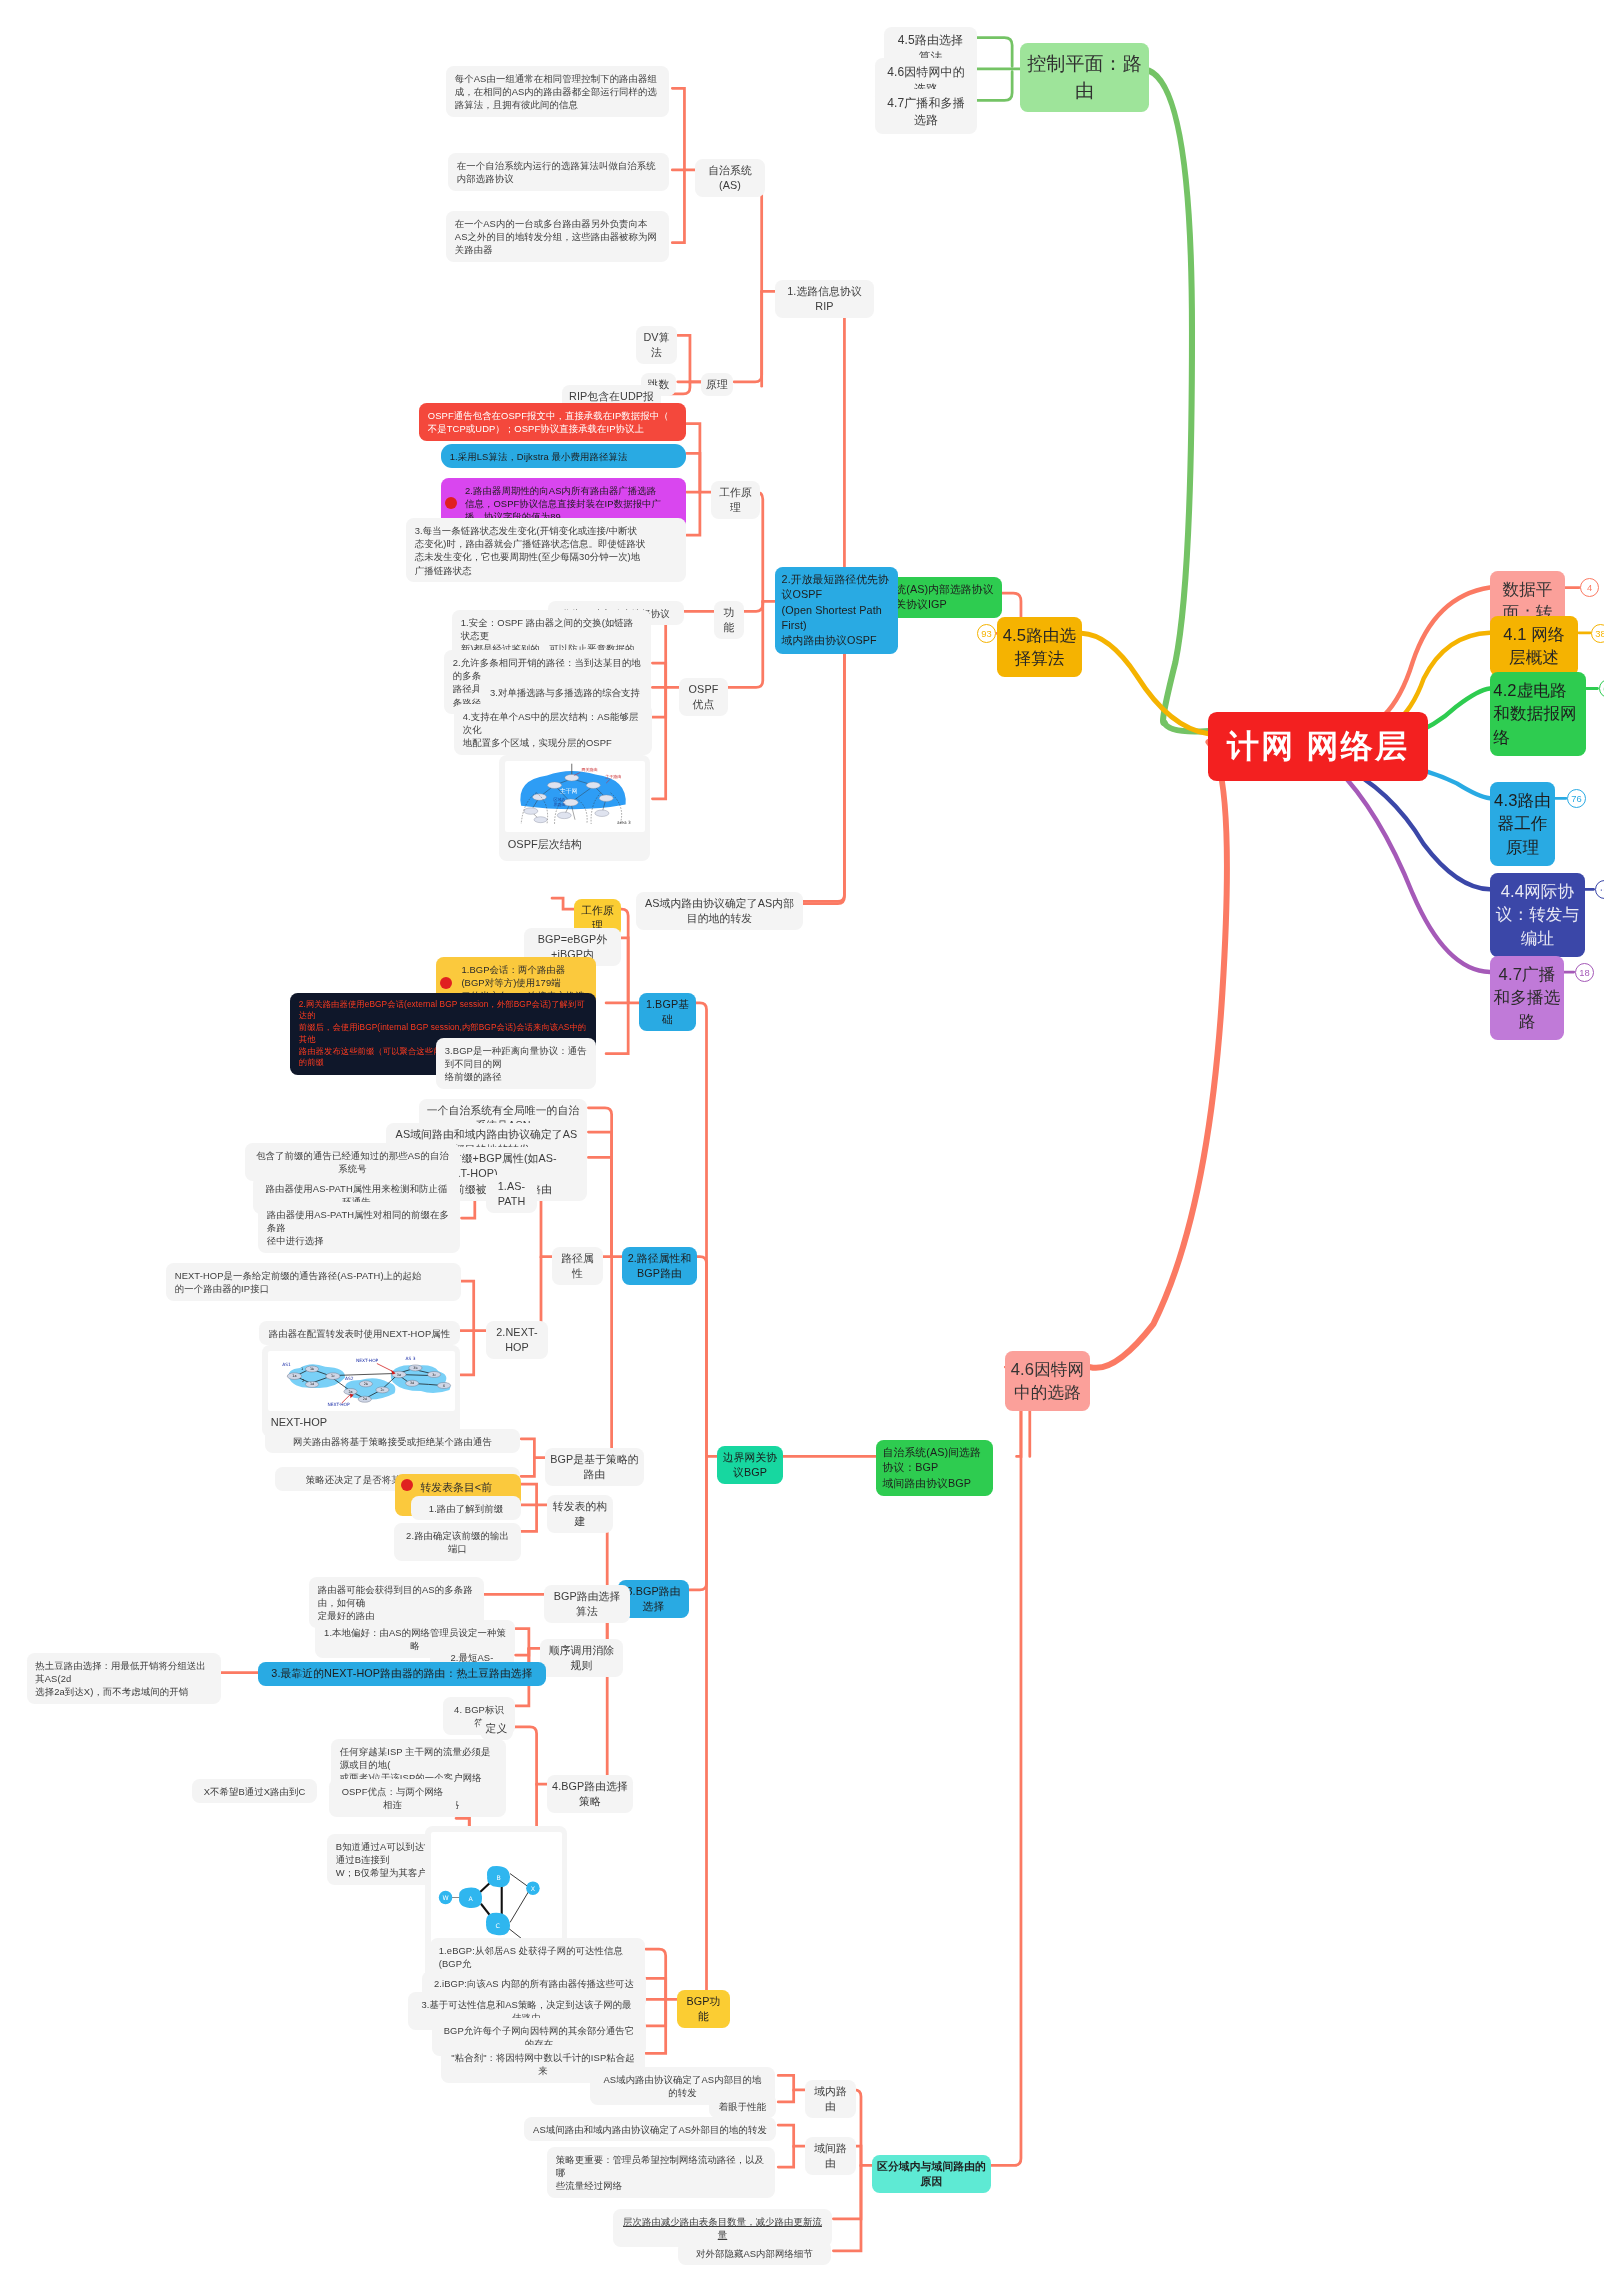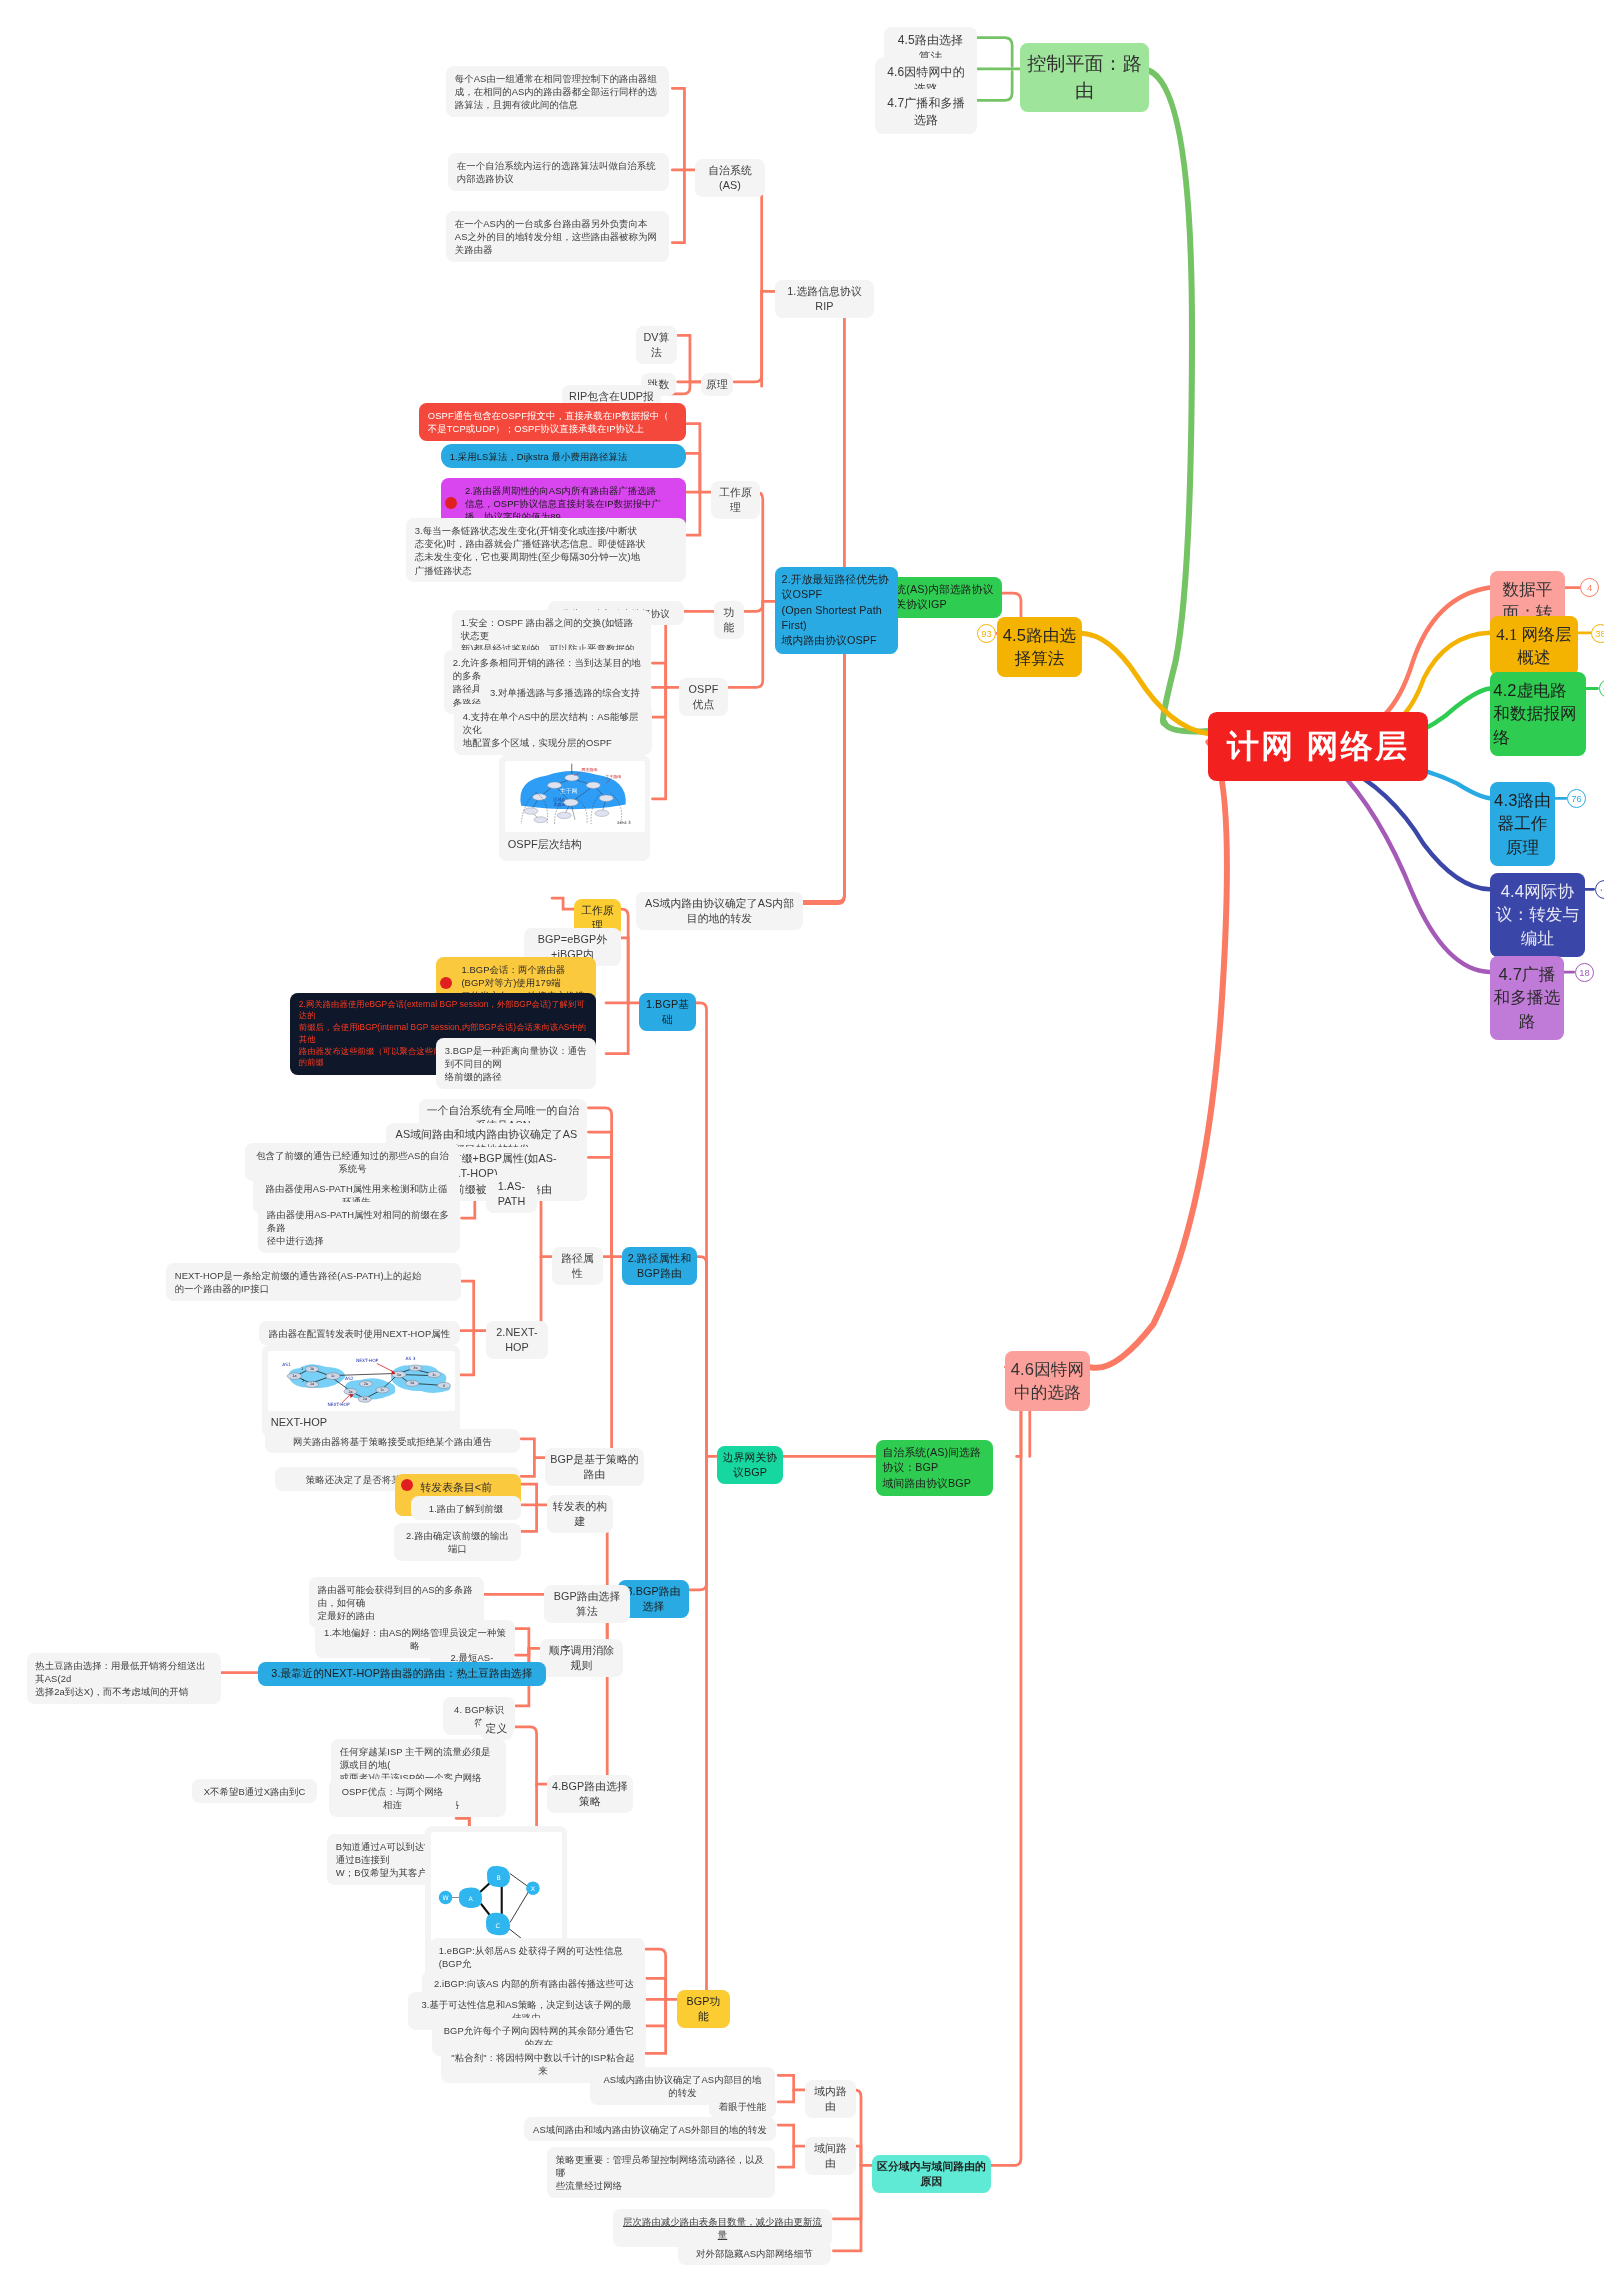--- a/index.html
+++ b/index.html
@@ -216,21 +216,21 @@
 <div class="node plain s22" style="left:884px;top:26.5px;width:93px;text-align:center;">4.5路由选择算法</div>
 <div class="node plain s22" style="left:875px;top:58px;width:102px;text-align:center;">4.6因特网中的选路</div>
 <div class="node plain s22" style="left:875px;top:89px;width:102px;text-align:center;">4.7广播和多播选路</div>
 <div class="node greenlt s34" style="left:1020px;top:43px;width:129px;text-align:center;padding:7.7px 5.5px;">控制平面：路由</div>
 
 <div class="node root" style="left:1208px;top:712px;">计网  网络层</div>
 
 <div class="node salmon s30" style="left:1490px;top:571px;width:75px;text-align:center;padding:6.6px 5.5px;">数据平面：转发</div>
 <div class="badge" style="left:1580px;top:578px;color:#fb7a63;">4</div>
 
-<div class="node amber s30" style="left:1490px;top:616px;width:88px;text-align:center;padding:6.6px 5.5px;font-family:Liberation Serif, serif;">4.1 网络层概述</div>
+<div class="node amber s30" style="left:1490px;top:616px;width:88px;text-align:center;padding:6.6px 5.5px;">4.1 网络层概述</div>
 <div class="badge" style="left:1591px;top:624px;color:#f5b301;">38</div>
 
 <div class="node green s30" style="left:1490px;top:672px;width:96px;padding:6.6px 3.3px;">4.2虚电路和数据报网络</div>
 <div class="badge" style="left:1599px;top:679px;color:#2ecc50;">68</div>
 
 <div class="node blue s30" style="left:1490px;top:782px;width:65px;text-align:center;padding:6.6px 3.3px;">4.3路由器工作原理</div>
 <div class="badge" style="left:1567px;top:789px;color:#29aae3;">76</div>
 
 <div class="node indigo s30" style="left:1490px;top:873px;width:95px;text-align:center;padding:6.6px 3.3px;">4.4网际协议：转发与编址</div>
 <div class="badge" style="left:1595px;top:880px;color:#3b47a8;">⋯</div>

